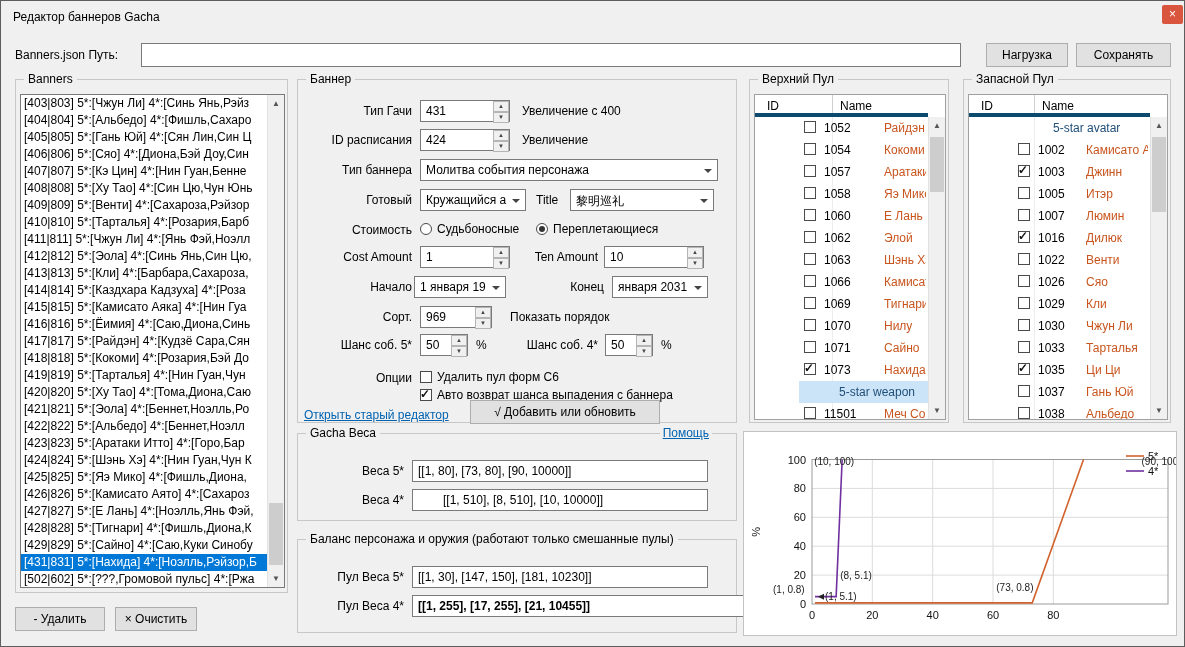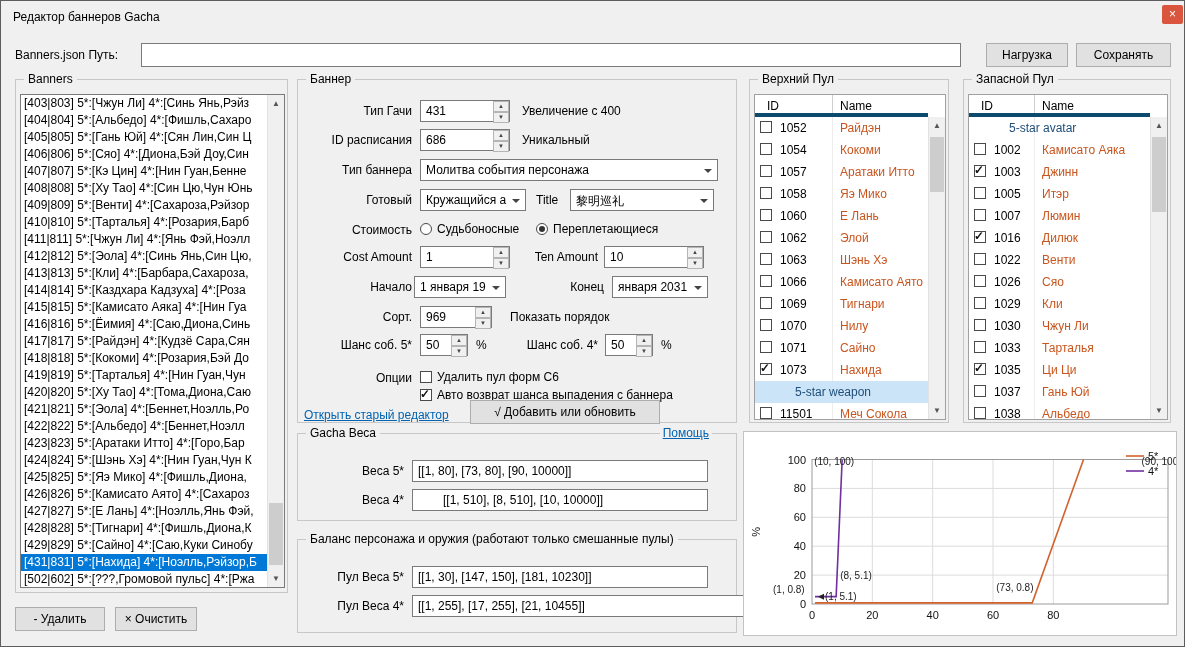--- a/index.html
+++ b/index.html
@@ -50,21 +50,21 @@
   .sb-thumb { position: absolute; left: 1px; right: 1px; background: #cdcdcd; }
 
   .tbx { position: absolute; height: 22px; background: #fff; border: 1px solid #7a7a7a; padding: 3px 5px; white-space: nowrap; overflow: hidden; }
 
   .pool-table { position: absolute; background: #fff; border: 1px solid #a0a0a0; overflow: hidden; }
   .pool-header { position: absolute; left: 0; top: 0; right: 17px; height: 22px; background: #fff; border-bottom: 4px solid #0c4a6e; }
   .ph { position: absolute; top: 4px; }
   .ph-sep { position: absolute; top: 0; bottom: 0; width: 1px; background: #cfcfcf; }
   .body-sep { position: absolute; top: 22px; bottom: 0; width: 1px; background: #ededed; }
   .pool-body { position: absolute; left: 0; top: 22px; right: 17px; bottom: 0; overflow: hidden; }
-  .pool-row { position: relative; height: 22px; }
+  .pool-row { position: relative; height: 22px; margin-left: 44px; }
   .pool-row .cbox { position: absolute; left: 5px; top: 4px; }
   .pid { position: absolute; left: 25px; top: 4px; }
   .pname { position: absolute; top: 4px; right: 2px; white-space: nowrap; overflow: hidden; color: var(--pool-name, #c8551e); }
   .pool-row.sec.hl { background: var(--hl, #cce4f7); }
   .sec-text { position: absolute; left: 40px; top: 4px; color: var(--sec-text, #1f4e79); white-space: nowrap; }
 
   .chart { position: absolute; background: #fff; border: 1px solid #c3c3c3; }
   svg text { font-family: "Liberation Sans", sans-serif; }
 </style>
 </head>
@@ -132,27 +132,27 @@
       <span class="numval">431</span>
       <span class="spinner">
           <b>▲</b>
           <b>▼</b>
         </span>
     </div>
     <span class="hint" style="left:224px; top:24px;">Увеличение с 400</span>
 
     <span class="flabel" style="top:53px;">ID расписания</span>
     <div class="numbox" style="left:122px; top:49px; width:90px;">
-      <span class="numval">686</span>
-      <span class="spinner">
-          <b>▲</b>
-          <b>▼</b>
-        </span>
-    </div>
-    <span class="hint" style="left:224px; top:53px;">Уникальный</span>
+      <span class="numval">424</span>
+      <span class="spinner">
+          <b>▲</b>
+          <b>▼</b>
+        </span>
+    </div>
+    <span class="hint" style="left:224px; top:53px;">Увеличение</span>
 
     <span class="flabel" style="top:83px;">Тип баннера</span>
     <div class="combo" style="left:122px; top:79px; width:298px;">
       <span class="combo-text">Молитва события персонажа</span>
       <span class="combo-arrow"></span>
     </div>
 
     <span class="flabel" style="top:113px;">Готовый</span>
     <div class="combo" style="left:122px; top:109px; width:106px;">
       <span class="combo-text">Кружащийся а</span>
@@ -258,21 +258,21 @@
     </div>
   </div>
 
   <div class="group" style="left:296px; top:538px; width:440px; height:94px;">
     <span class="group-label">Баланс персонажа и оружия (работают только смешанные пулы)</span>
     <span class="flabel" style="left:-8px; top:30px;">Пул Веса 5*</span>
     <div class="tbx" style="left:114px; top:26px; width:296px;">
       <span>[[1, 30], [147, 150], [181, 10230]]</span>
     </div>
     <span class="flabel" style="left:-8px; top:59px;">Пул Веса 4*</span>
-    <div class="tbx" style="left:114px; top:55px; width:344px;">
+    <div class="tbx" style="left:114px; top:55px; width:344px;font-weight:bold;">
       <span>[[1, 255], [17, 255], [21, 10455]]</span>
     </div>
   </div>
 
   <div class="group" style="left:748px; top:78px; width:200px; height:344px;">
     <span class="group-label">Верхний Пул</span>
     <div class="pool-table" style="left:4px; top:14px; width:192px; height:326px;">
       <div class="body-sep" style="left:77px;"></div>
       <div class="pool-header">
         <span class="ph" style="left:12px;">ID</span>

